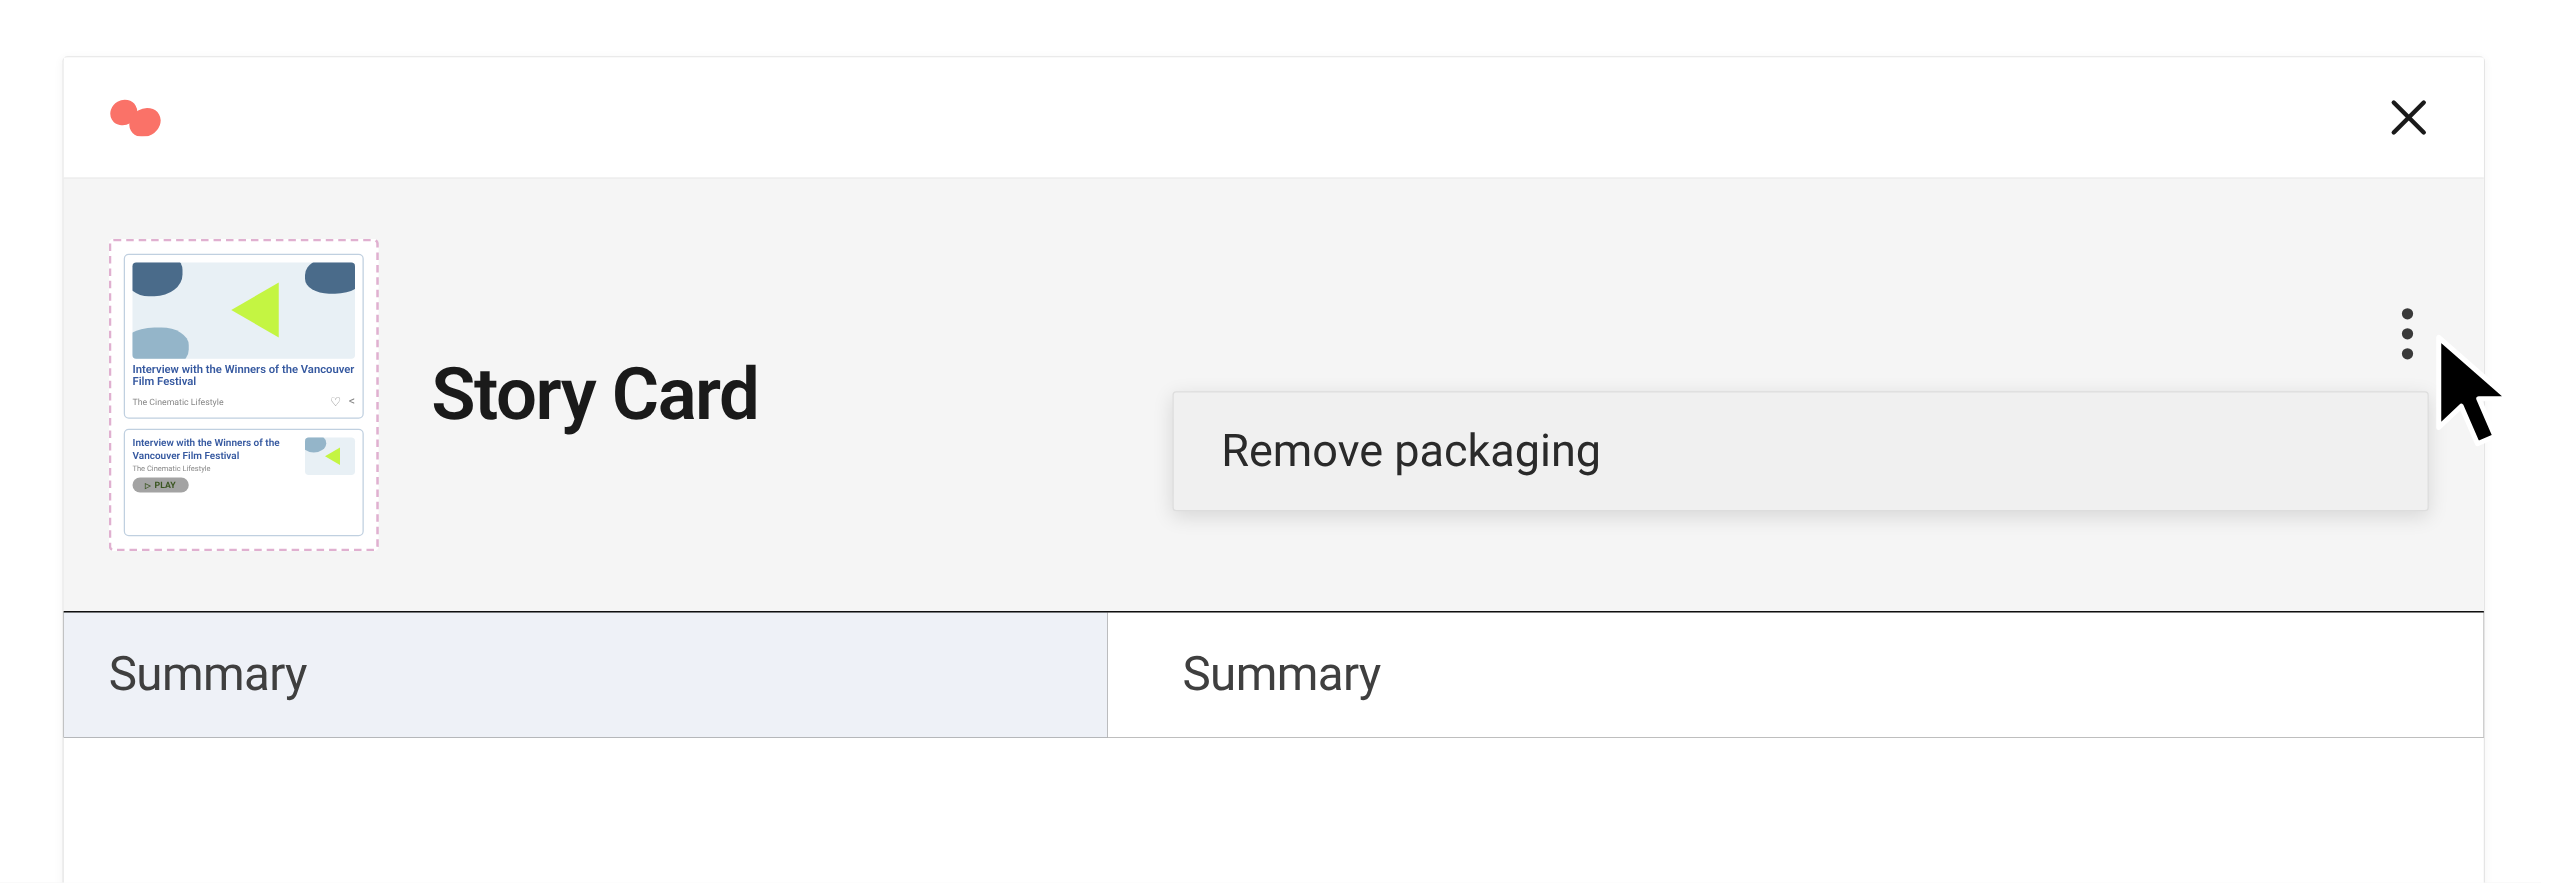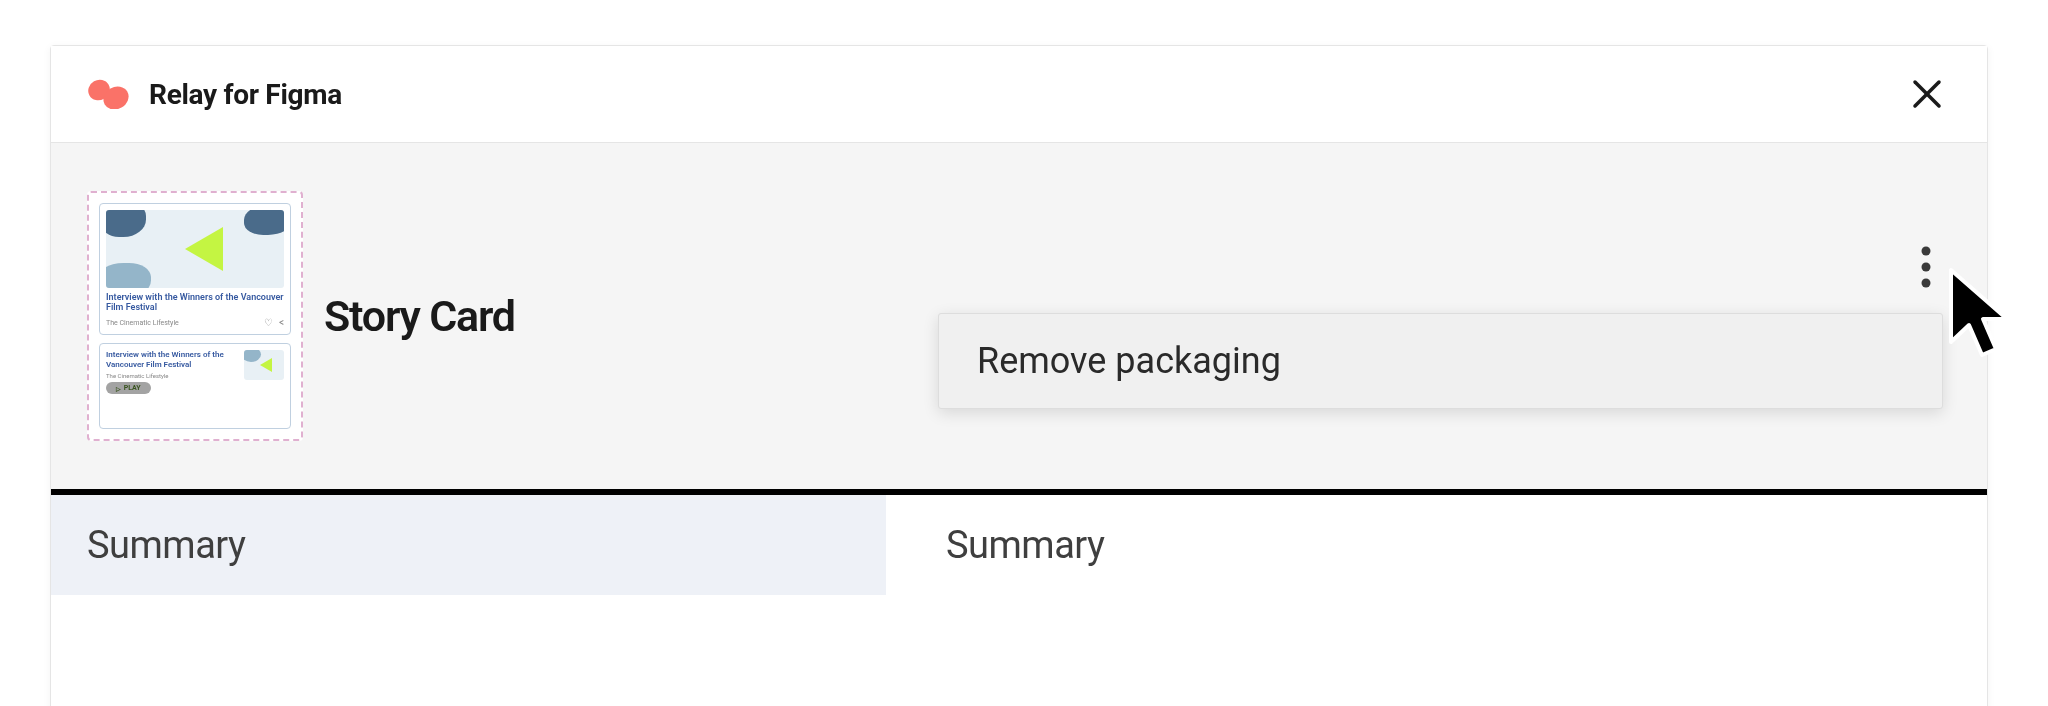--- a/index.html
+++ b/index.html
@@ -60,21 +60,21 @@
     }
     .main-area {
       background: #f5f5f5;
       padding: 0;
       position: relative;
     }
     .component-header {
       display: flex;
       align-items: center;
       padding: 48px 36px 48px 36px;
-      gap: 21px;
+      gap: 42px;
       position: relative;
     }
     .thumbnail {
       width: 216px;
       height: 250px;
       background: #fff;
       border: 2px dashed #e0b0d0;
       border-radius: 4px;
       padding: 10px;
       flex-shrink: 0;
@@ -202,21 +202,21 @@
       font-size: 7px;
       font-weight: 700;
       color: #3a5520;
       padding: 2px 10px;
       width: fit-content;
       display: flex;
       align-items: center;
       gap: 3px;
     }
     .component-title {
-      font-size: 43px;
+      font-size: 58px;
       font-weight: 600;
       color: #1a1a1a;
       letter-spacing: -1.2px;
     }
     .more-btn {
       position: absolute;
       right: 46px;
       top: 94px;
       cursor: pointer;
       padding: 8px;
@@ -239,21 +239,21 @@
       z-index: 50;
     }
     .dropdown-item {
       padding: 26px 38px;
       font-size: 36px;
       color: #2a2a2a;
       cursor: pointer;
     }
     .tabs-row {
       display: flex;
-      border-top: 6px solid #000000;
+      border-top: 1px solid #000000;
       background: #000000;
     }
     .tab {
       padding: 28px 36px;
       font-size: 38px;
       color: #3f3f3f;
       cursor: pointer;
       letter-spacing: -0.5px;
     }
     .tab.active-left {
@@ -272,21 +272,20 @@
 <div class="plugin-window">
 
   <div class="header-bar">
     <div class="header-left">
       <div class="logo">
         <svg width="44" height="30" viewBox="0 0 44 30">
           <ellipse cx="12" cy="11" rx="11" ry="10" fill="#fa7268" transform="rotate(-30 12 11)"></ellipse>
           <ellipse cx="29" cy="19" rx="13" ry="11" fill="#fa7268" transform="rotate(-30 29 19)"></ellipse>
         </svg>
       </div>
-      <div class="plugin-title">Relay for Figma</div>
     </div>
     <div class="close-btn">
       <svg width="32" height="32" viewBox="0 0 32 32">
         <line x1="4" y1="4" x2="28" y2="28" stroke="#1a1a1a" stroke-width="3.5" stroke-linecap="round"></line>
         <line x1="28" y1="4" x2="4" y2="28" stroke="#1a1a1a" stroke-width="3.5" stroke-linecap="round"></line>
       </svg>
     </div>
   </div>
 
   <div class="main-area">

